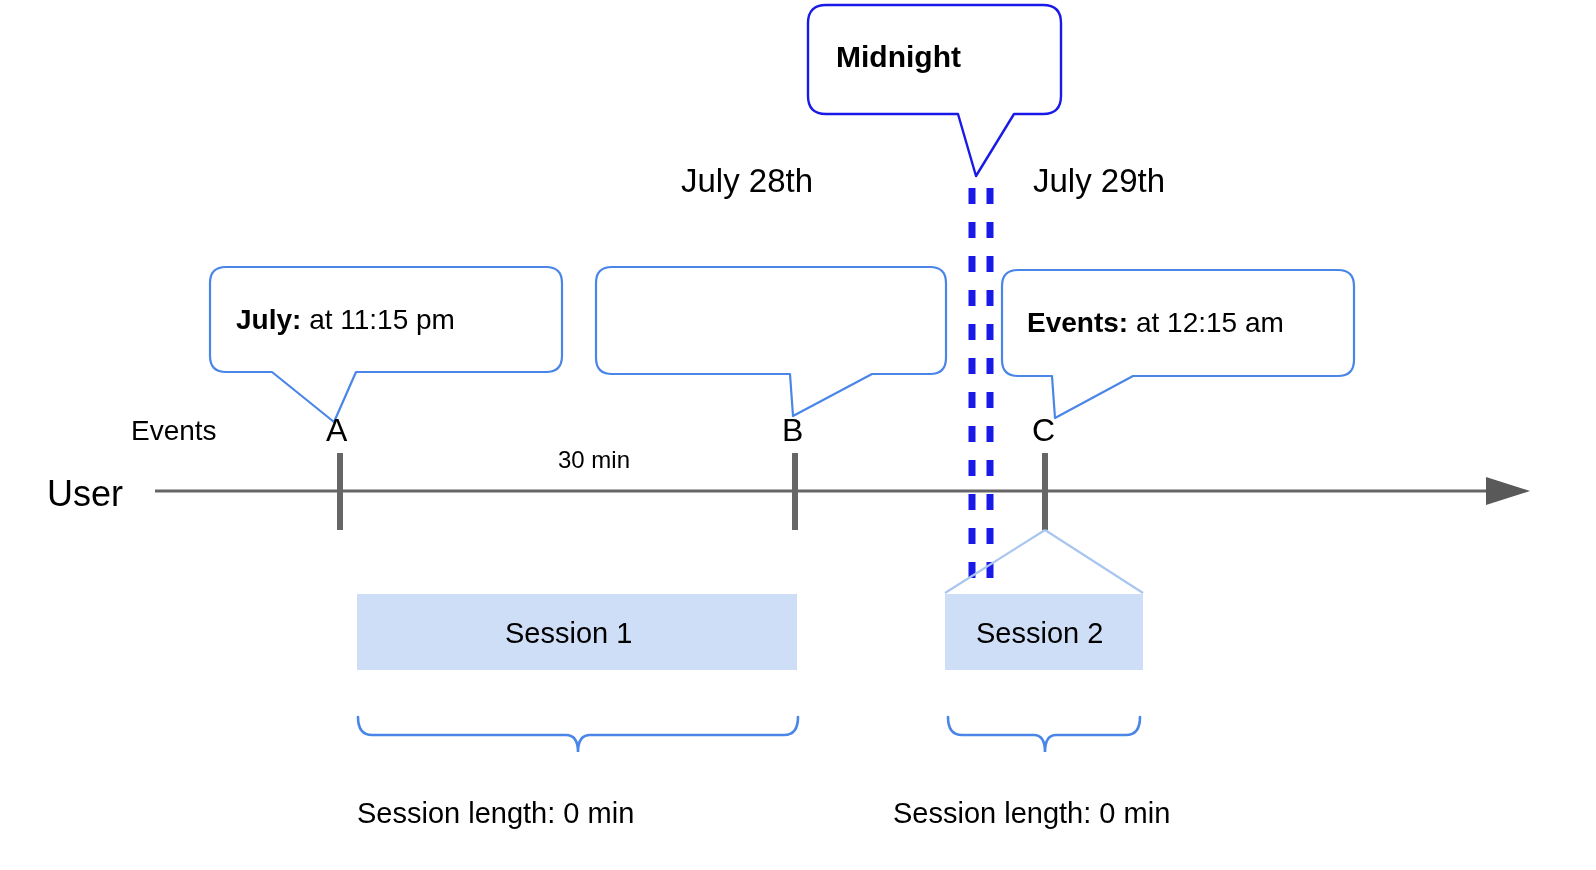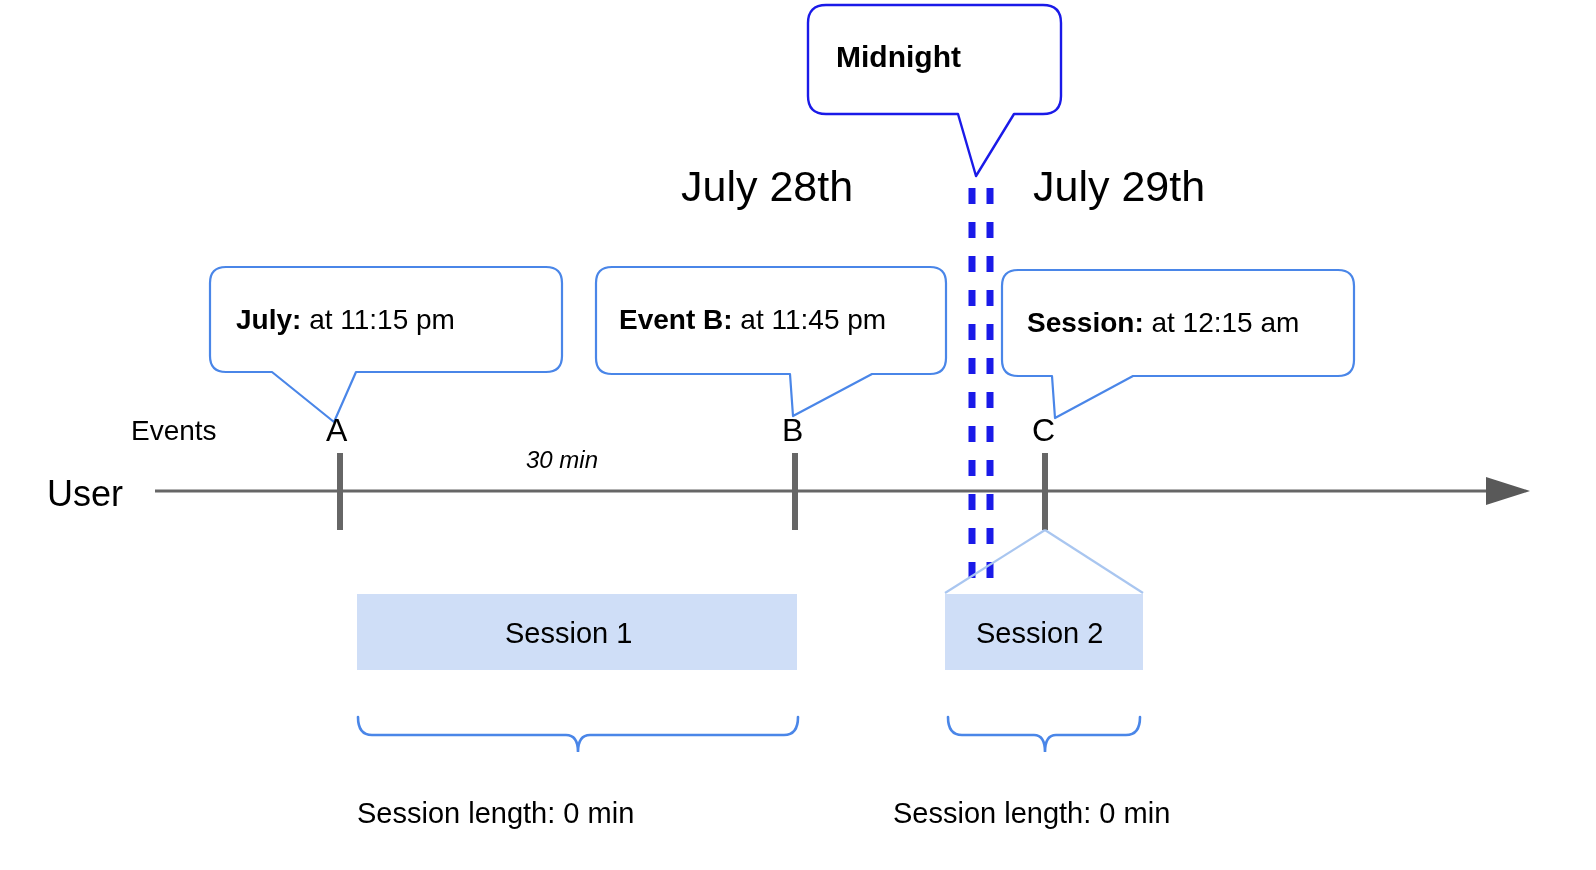--- a/index.html
+++ b/index.html
@@ -18,21 +18,21 @@
     position:absolute;white-space:nowrap;color:#000;
     font-size:28px;letter-spacing:0px;
   }
   .callout-text b{font-weight:bold;}
 
   .midnight-text{
     position:absolute;white-space:nowrap;color:#000;
     font-size:30px;font-weight:bold;
   }
 
-  .date-label{font-size:43px;}
+  .date-label{font-size:33px;}
   .axis-label{font-size:36px;}
   .events-label{font-size:28px;}
   .tick-letter{font-size:32px;}
   .dur-label{font-size:24px;}
   .session-label{font-size:29px;}
   .len-label{font-size:29px;text-align:right;}
 </style>
 </head>
 <body>
 
@@ -148,37 +148,34 @@
 
   <div class="midnight-text" style="left:836px;top:40px;">Midnight</div>
 
   <div class="txt date-label" style="left:681px;top:162px;">July 28th</div>
   <div class="txt date-label" style="left:1033px;top:162px;">July 29th</div>
 
   <div class="callout-text" style="left:236px;top:304px;">
     <b>July:</b><span> at 11:15 pm</span>
   </div>
 
-  <div class="callout-text" style="left:619px;top:304px;">
-    <b>Event B:</b><span> at 11:45 pm</span>
-  </div>
 
   <div class="callout-text" style="left:1027px;top:307px;">
-    <b>Session:</b><span> at 12:15 am</span>
+    <b>Events:</b><span> at 12:15 am</span>
   </div>
 
   <div class="txt events-label" style="left:131px;top:415px;">Events</div>
 
   <div class="txt tick-letter" style="left:326px;top:412px;">A</div>
   <div class="txt tick-letter" style="left:782px;top:412px;">B</div>
   <div class="txt tick-letter" style="left:1032px;top:412px;">C</div>
 
   <div class="txt axis-label" style="left:47px;top:473px;">User</div>
 
-  <div class="txt dur-label" style="left:526px;top:446px;font-style:italic;">30 min</div>
+  <div class="txt dur-label" style="left:558px;top:446px;">30 min</div>
 
   <div class="txt session-label" style="left:505px;top:617px;text-align:center;">Session 1</div>
   <div class="txt session-label" style="left:976px;top:617px;">Session 2</div>
 
   <div class="txt len-label" style="left:357px;top:797px;">Session length: 0 min</div>
   <div class="txt len-label" style="left:893px;top:797px;">Session length: 0 min</div>
 
 </div>
 
 </body></html>

